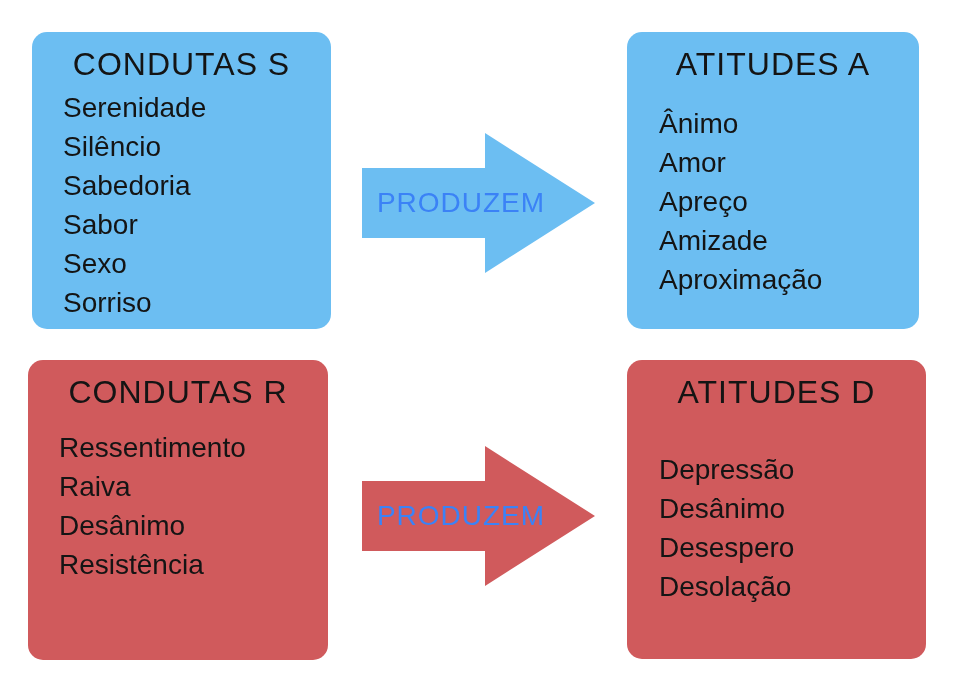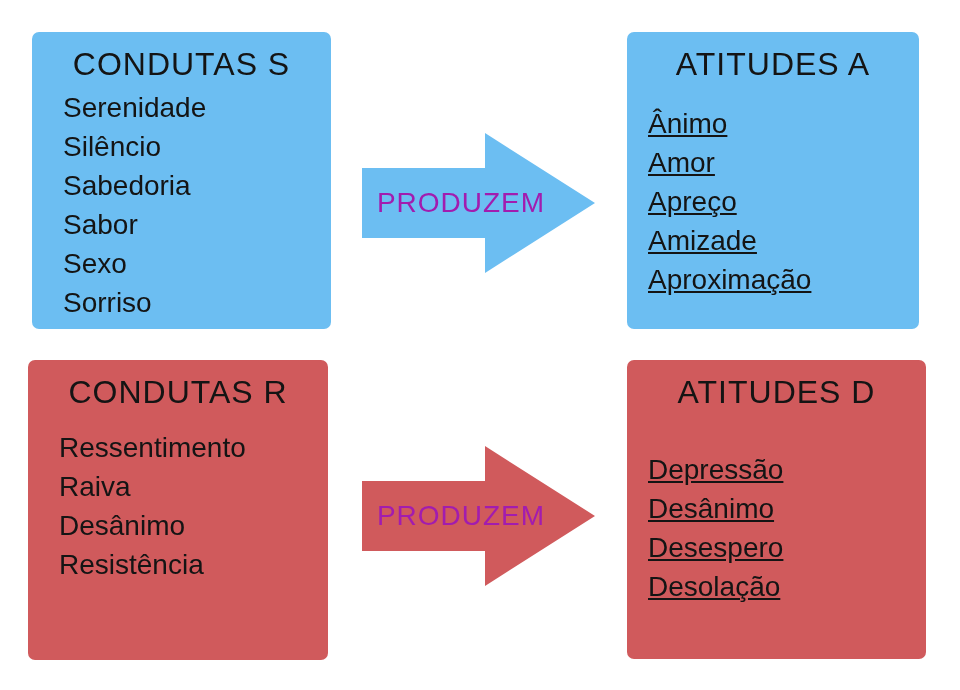--- a/index.html
+++ b/index.html
@@ -7,21 +7,21 @@
     position: relative;
     width: 960px;
     height: 690px;
     background: #ffffff;
     font-family: "Liberation Sans", sans-serif;
     color: #141414;
     overflow: hidden;
   }
   .box {
     position: absolute;
-    border-radius: 7px;
+    border-radius: 15px;
     box-sizing: border-box;
     padding-top: 12px;
   }
   .box.blue { background: #6CBEF2; }
   .box.red  { background: #D05A5C; }
   .box-title {
     margin: 0;
     font-size: 32px;
     font-weight: 400;
     line-height: 40px;
@@ -31,21 +31,21 @@
   }
   .box-items {
     list-style: none;
     margin: 0;
     padding: 0;
     font-size: 28px;
     line-height: 39px;
     white-space: nowrap;
   }
   .pad-l { padding-left: 31px; }
-  .pad-r { padding-left: 21px; text-decoration: underline; }
+  .pad-r { padding-left: 32px; }
   .gap-a { margin-top: 4px; }
   .gap-b { margin-top: 20px; }
   .gap-c { margin-top: 16px; }
   .gap-d { margin-top: 38px; }
   .arrow {
     position: absolute;
     width: 233px;
     height: 140px;
   }
   .arrow svg { display: block; }
@@ -55,21 +55,21 @@
     position: absolute;
     left: 0;
     top: 35px;
     width: 198px;
     height: 70px;
     display: flex;
     align-items: center;
     justify-content: center;
     font-size: 28px;
     letter-spacing: 1px;
-    color: #a21caf;
+    color: #3b82f6;
     white-space: nowrap;
   }
 </style>
 </head>
 <body>
 
 <div class="canvas">
 
   <section class="box blue" style="left:32px; top:32px; width:299px; height:297px;">
     <h2 class="box-title">CONDUTAS S</h2>

